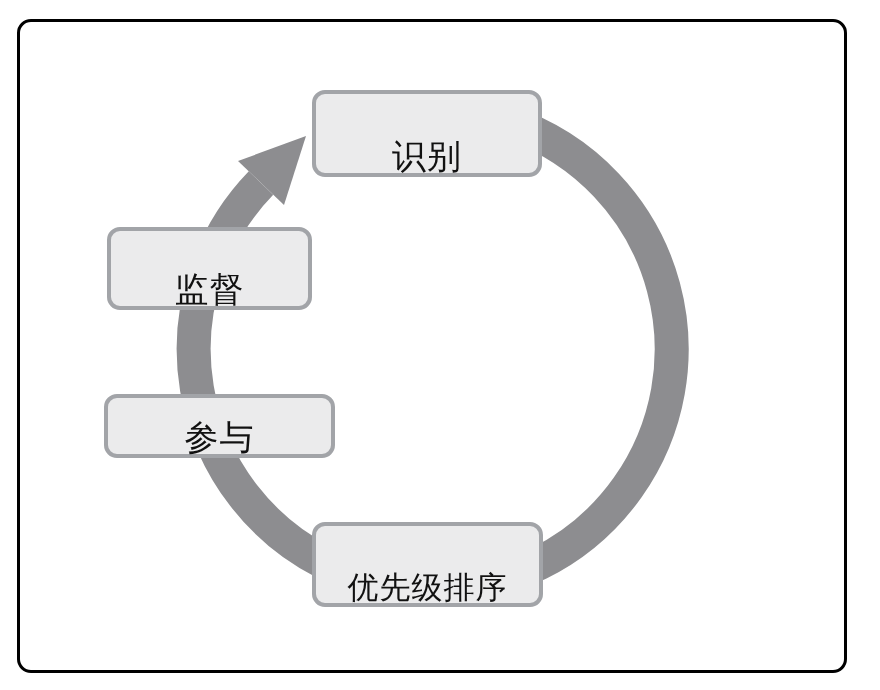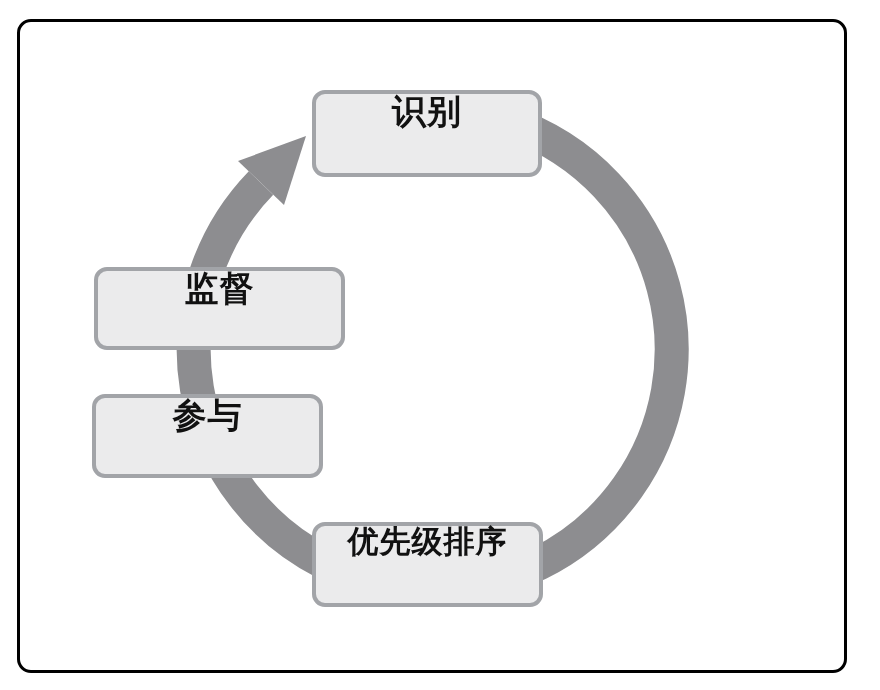--- a/index.html
+++ b/index.html
@@ -51,37 +51,37 @@
     fill:var(--ring);
     stroke:none;
   }
   .step-box{
     position:absolute;
     box-sizing:border-box;
     background:var(--box-fill);
     border:4px solid var(--box-border);
     border-radius:13px;
     display:flex;
-    align-items:flex-start;
+    align-items:flex-end;
     justify-content:center;
-    font-weight:bold;
+    font-weight:normal;
     font-size:34px;
     color:var(--text);
     letter-spacing:1px;
     line-height:1;
   }
   .step-box.small-text{
     font-size:31px;
   }
   .pos-identify  {left:312px; top:90px;  width:230px; height:87px;}
   .pos-understand{left:540px; top:225px; width:228px; height:85px;}
   .pos-analyze   {left:538px; top:393px; width:229px; height:85px;}
   .pos-prioritize{left:312px; top:522px; width:231px; height:85px;}
-  .pos-engage    {left:92px;  top:394px; width:231px; height:84px;}
-  .pos-supervise {left:94px;  top:227px; width:251px; height:83px;margin-top:40px;}
+  .pos-engage    {left:104px;  top:394px; width:231px; height:64px;}
+  .pos-supervise {left:107px;  top:227px; width:205px; height:83px;}
 </style>
 </head>
 <body>
 
 <div class="stage">
 
   <div class="frame"></div>
 
   <svg class="ring-svg" viewBox="0 0 880 690" aria-hidden="true">
     <path class="ring-arc" d="M 404 112 A 239 239 0 1 1 261 183"></path>

